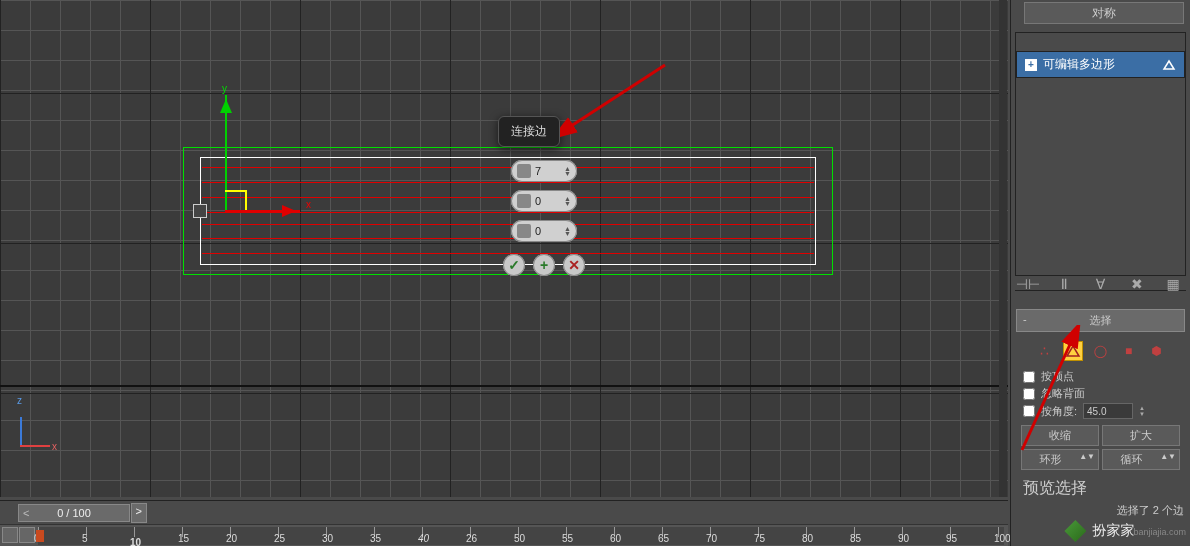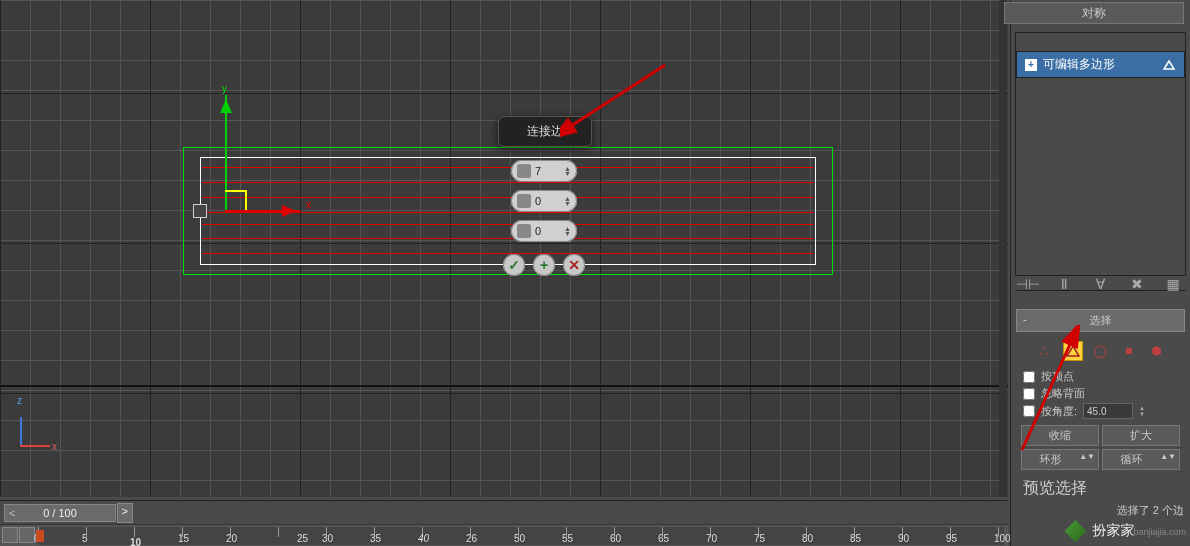--- a/index.html
+++ b/index.html
@@ -27,21 +27,21 @@
 .gizmo .axis-y::before { content: ""; position: absolute; top: -2px; left: -5px; border: 6px solid transparent; border-bottom: 14px solid #00d000; }
 .gizmo .axis-x { position: absolute; left: 25px; top: 115px; width: 75px; height: 2px; background: #e00000; }
 .gizmo .axis-x::after { content: ""; position: absolute; right: -2px; top: -5px; border: 6px solid transparent; border-left: 14px solid #e00000; }
 .gizmo .box { position: absolute; left: -7px; top: 109px; width: 14px; height: 14px; border: 1px solid #ccc; background: #444; }
 .gizmo .ylabel { position: absolute; left: 22px; top: -12px; color: #0d0; font-size: 10px; }
 .gizmo .xlabel { position: absolute; left: 106px; top: 104px; color: #e00; font-size: 10px; }
 .gizmo .ylink { position: absolute; left: 25px; top: 95px; width: 20px; height: 2px; background: #ffff00; }
 .gizmo .xlink { position: absolute; left: 45px; top: 95px; width: 2px; height: 20px; background: #ffff00; }
 .gizmo .yellow-x { position: absolute; left: 25px; top: 115px; width: 55px; height: 2px; background: #ffff00; }
 
-.tooltip { position: absolute; left: 498px; top: 116px; background: #222; border: 1px solid #555; border-radius: 6px; padding: 6px 28px; color: #ddd; font-size: 12px; box-shadow: 0 2px 8px rgba(0,0,0,0.6); }
+.tooltip { position: absolute; left: 498px; top: 116px; background: #222; border: 1px solid #555; border-radius: 6px; padding: 6px 12px; color: #ddd; font-size: 12px; box-shadow: 0 2px 8px rgba(0,0,0,0.6); }
 .arrow1 { position: absolute; left: 560px; top: 60px; width: 110px; height: 80px; pointer-events: none; }
 .arrow2 { position: absolute; left: 1012px; top: 325px; width: 170px; height: 130px; pointer-events: none; z-index: 50; }
 
 .spinner-col { position: absolute; left: 503px; top: 160px; display: flex; flex-direction: column; gap: 8px; align-items: center; }
 .spinner { display: flex; align-items: center; background: #d0d0d0; border-radius: 14px; height: 22px; width: 66px; padding: 0 6px; box-shadow: inset 0 0 0 1px #888; }
 .spinner .icon { width: 14px; height: 14px; margin-right: 4px; background: #888; display: inline-block; border-radius: 2px; position: relative; }
 .spinner .val { color: #222; font-size: 11px; }
 .spinner .arrows { margin-left: auto; display: flex; flex-direction: column; line-height: 5px; color: #555; font-size: 7px; }
 .btn-row { display: flex; gap: 8px; margin-top: 4px; }
 .circ-btn { width: 22px; height: 22px; border-radius: 50%; display: flex; align-items: center; justify-content: center; font-size: 14px; font-weight: bold; box-shadow: inset 0 0 0 1px #888; cursor: pointer; }
@@ -49,34 +49,34 @@
 .circ-btn.add { background: #c8c8c8; color: #2a7a2a; }
 .circ-btn.cancel { background: #c8c8c8; color: #a22; }
 
 .mini-axis { position: absolute; left: 20px; bottom: 50px; width: 40px; height: 40px; }
 .mini-axis .z { position: absolute; left: 0; bottom: 0; width: 2px; height: 30px; background: #3b7ad9; }
 .mini-axis .x { position: absolute; left: 0; bottom: 0; width: 30px; height: 2px; background: #e04040; }
 .mini-axis .zt { position: absolute; left: -3px; top: -12px; color: #5a9ae6; font-size: 10px; }
 .mini-axis .xt { position: absolute; left: 32px; bottom: -5px; color: #e06060; font-size: 10px; }
 
 .timeline-wrap { position: absolute; left: 0; bottom: 22px; width: 1008px; height: 24px; background: #4a4a4a; border-top: 1px solid #222; display: flex; align-items: center; }
-.time-slider { flex: 0 0 112px; height: 18px; background: #6a6a6a; border: 1px solid #888; margin-left: 4px; display: flex; align-items: center; justify-content: center; font-size: 11px; color: #eee; position: relative; }
+.time-slider { flex: 0 0 112px; height: 18px; background: #6a6a6a; border: 1px solid #888; margin-left: 18px; display: flex; align-items: center; justify-content: center; font-size: 11px; color: #eee; position: relative; }
 .time-slider::before { content: "<"; position: absolute; left: 4px; color: #bbb; }
 .time-slider::after { content: ">"; position: absolute; right: -18px; background: #6a6a6a; border: 1px solid #888; padding: 1px 4px; height: 16px; }
 .ruler { position: absolute; left: 0; bottom: 0; width: 1008px; height: 22px; background: #555; border-top: 1px solid #333; }
 .ruler-track { position: absolute; left: 38px; right: 4px; top: 2px; height: 18px; background: #444; }
 .ruler-mark { position: absolute; top: -14px; font-size: 10px; color: #ddd; }
 .tick-line { position: absolute; top: 0; width: 1px; height: 10px; background: #999; }
 .ruler-handle { position: absolute; left: 36px; bottom: 4px; width: 8px; height: 12px; background: #c94a1f; }
 .ruler-btns { position: absolute; left: 2px; top: 2px; display: flex; gap: 1px; }
 .tiny-btn { width: 16px; height: 16px; background: #666; border: 1px solid #888; }
 
 
 .panel-right { position: absolute; right: 0; top: 0; width: 180px; height: 546px; background: #4a4a4a; border-left: 1px solid #222; }
-.top-btn { position: absolute; right: 6px; top: 2px; width: 180px; height: 22px; background: #5a5a5a; border: 1px solid #777; text-align: center; line-height: 20px; font-size: 12px; }
+.top-btn { position: absolute; right: 6px; top: 2px; width: 160px; height: 22px; background: #5a5a5a; border: 1px solid #777; text-align: center; line-height: 20px; font-size: 12px; }
 .rollout-head { background: #6a6a6a; border: 1px solid #888; padding: 3px 6px; margin: 3px; font-size: 11px; text-align: center; position: relative; }
 .rollout-head .minus { position: absolute; left: 6px; }
 .mod-stack { position: absolute; top: 32px; left: 4px; right: 4px; height: 244px; background: #4a4a4a; border: 1px solid #222; }
 .mod-item { background: #3b6ea5; color: #fff; padding: 4px 8px; border: 1px solid #222; display: flex; align-items: center; gap: 6px; }
 .mod-item .plus { background: #fff; color: #3b6ea5; width: 12px; height: 12px; display: flex; align-items: center; justify-content: center; font-size: 10px; font-weight: bold; }
 .mod-item .tri { margin-left: auto; }
 .mod-toolbar { position: absolute; top: 254px; left: 4px; right: 4px; height: 26px; display: flex; align-items: center; justify-content: space-between; padding: 0 4px; border-bottom: 1px solid #222; padding-top: 30px; padding-bottom: 6px; }
 .mod-toolbar .ticon { width: 18px; height: 18px; display: flex; align-items: center; justify-content: center; color: #aaa; font-size: 14px; cursor: pointer; }
 
 .sel-rollout { position: absolute; top: 306px; left: 2px; right: 2px; }
@@ -191,21 +191,21 @@
       <div class="ruler-mark" style="left: -4px; top: 6px;">0</div>
       <div class="tick-line" style="left: 48px;"></div>
       <div class="ruler-mark" style="left: 44px; top: 6px;">5</div>
       <div class="tick-line" style="left: 96px;"></div>
       <div class="ruler-mark" style="left: 92px; top: 10px; font-weight: bold;">10</div>
       <div class="tick-line" style="left: 144px;"></div>
       <div class="ruler-mark" style="left: 140px; top: 6px;">15</div>
       <div class="tick-line" style="left: 192px;"></div>
       <div class="ruler-mark" style="left: 188px; top: 6px;">20</div>
       <div class="tick-line" style="left: 240px;"></div>
-      <div class="ruler-mark" style="left: 236px; top: 6px; margin-left: 23px;">25</div>
+      <div class="ruler-mark" style="left: 236px; top: 6px;">25</div>
       <div class="tick-line" style="left: 288px;"></div>
       <div class="ruler-mark" style="left: 284px; top: 6px;">30</div>
       <div class="tick-line" style="left: 336px;"></div>
       <div class="ruler-mark" style="left: 332px; top: 6px;">35</div>
       <div class="tick-line" style="left: 384px;"></div>
       <div class="ruler-mark" style="left: 380px; top: 6px; font-style: italic;">40</div>
       <div class="tick-line" style="left: 432px;"></div>
       <div class="ruler-mark" style="left: 428px; top: 6px;">26</div>
       <div class="tick-line" style="left: 480px;"></div>
       <div class="ruler-mark" style="left: 476px; top: 6px;">50</div>

